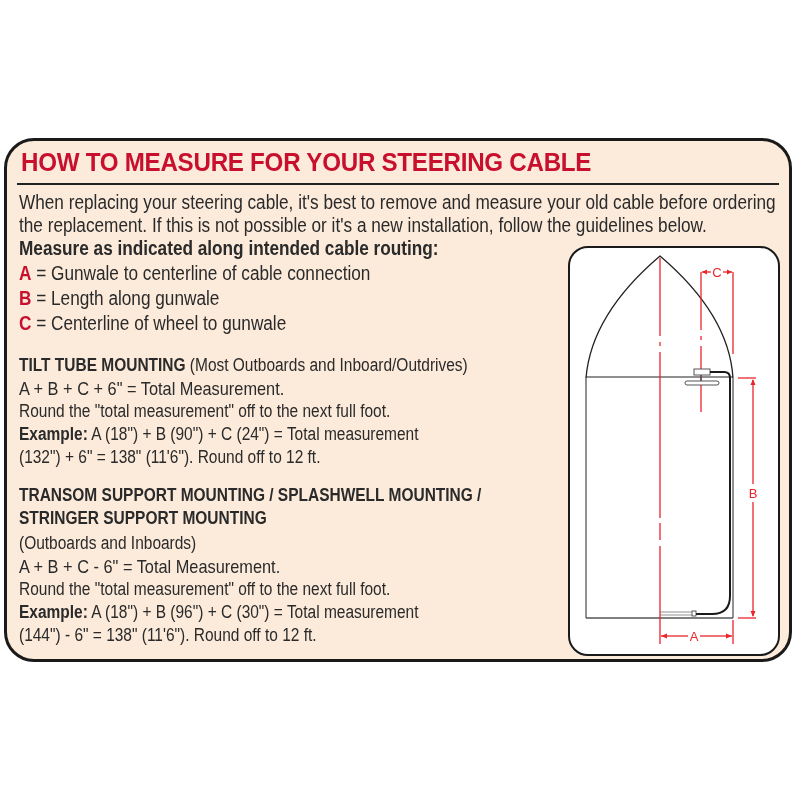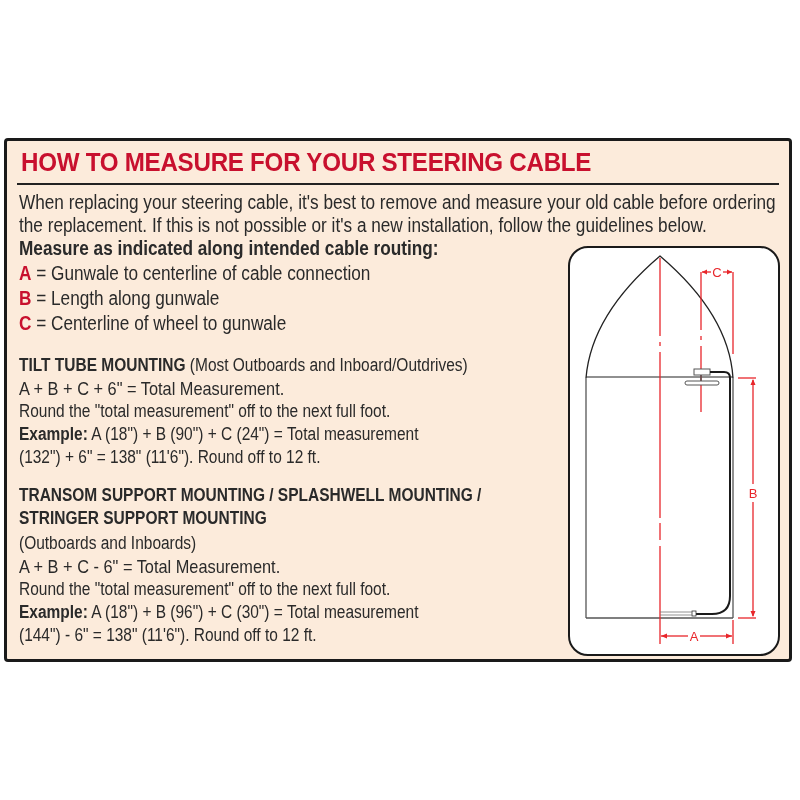--- a/index.html
+++ b/index.html
@@ -1,19 +1,19 @@
 <!DOCTYPE html>
 <html><head>
   <meta charset="utf-8">
   <style>
     html, body { margin: 0; padding: 0; background: #ffffff; }
     body { width: 800px; height: 800px; position: relative; overflow: hidden; font-family: "Liberation Sans", sans-serif; }
     .card {
       position: absolute; left: 4px; top: 138px; width: 788px; height: 524px;
-      background: #fcebdb; border: 3px solid #1a1a1a; border-radius: 4px;
+      background: #fcebdb; border: 3px solid #1a1a1a; border-radius: 30px;
       box-sizing: border-box;
     }
     .title {
       position: absolute; left: 14px; top: 6px; margin: 0;
       font-family: "Liberation Sans", sans-serif; font-weight: bold;
       font-size: 26px; letter-spacing: -0.3px; color: #c8102e; white-space: nowrap;
       transform: scaleX(0.93); transform-origin: left top;
     }
     .rule { position: absolute; left: 10px; right: 10px; top: 42px; height: 0; border-top: 2.5px solid #222; }
     .txt { position: absolute; left: 12px; color: #2a2a2a; font-size: 20px; line-height: 23px; white-space: nowrap;

